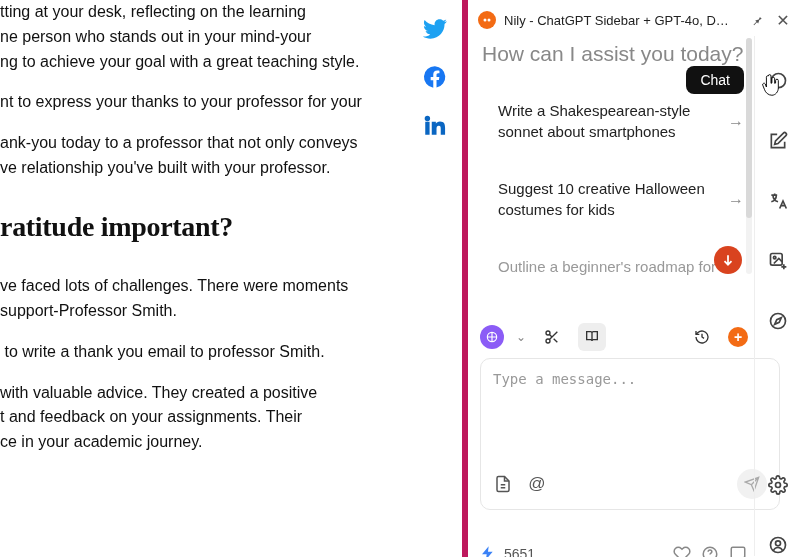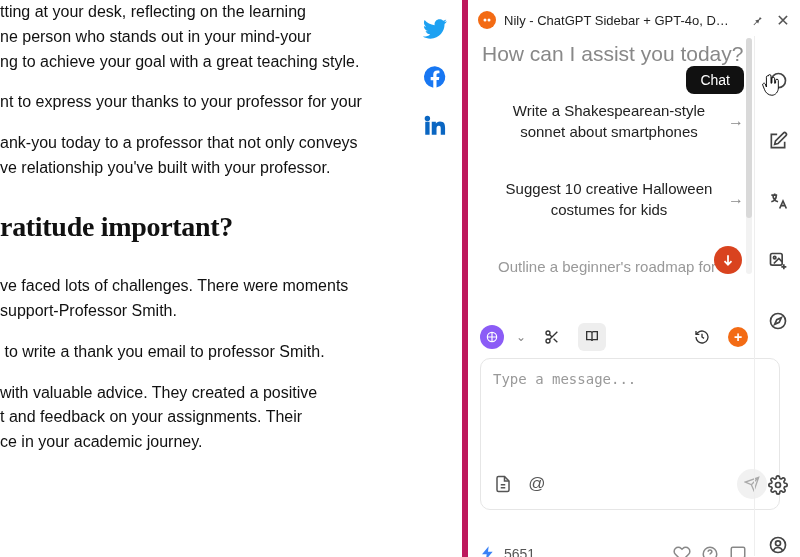--- a/index.html
+++ b/index.html
@@ -30,21 +30,21 @@
   .vrail .ricon { width: 22px; height: 22px; color: #555; display:flex;align-items:center;justify-content:center; position:relative; }
   .vrail .ricon svg { width: 20px; height: 20px; stroke: #444; }
   .vrail .spacer { flex: 1; }
 
   .chat-tooltip { position: absolute; top: 66px; right: 56px; background: #111; color: #fff; font-size: 14px; padding: 6px 14px; border-radius: 8px; z-index: 10; }
   .cursor-hand { position: absolute; top: 74px; right: 18px; z-index: 11; }
 
   .prompt-title { font-size: 21px; color: #888; padding: 6px 0 16px 14px; }
 
   .suggest { padding: 0 10px 0 30px; }
-  .suggest-item { display: flex; align-items: center; justify-content: space-between; padding: 18px 6px 18px 0; font-size: 15px; color: #222; line-height: 1.4; text-align: center; }
+  .suggest-item { display: flex; align-items: center; justify-content: space-between; padding: 18px 6px 18px 0; font-size: 15px; color: #222; line-height: 1.4; }
   .suggest-item .arrow { color: #888; font-size: 16px; padding-left: 8px; }
   .suggest-item.cut { color: #999; padding-bottom: 10px; }
 
   .scroll-fab { position: absolute; right: 58px; top: 246px; width: 28px; height: 28px; border-radius: 50%; background: #d9431f; display:flex;align-items:center;justify-content:center; }
 
   .toolbar { position: absolute; left: 12px; top: 286px; width: 268px; height: 30px; display:flex; align-items:center; gap: 12px; }
   .toolbar .gpt { width: 24px; height: 24px; border-radius: 50%; background: #8b5cf6; display:flex;align-items:center;justify-content:center; }
   .toolbar .chev { color: #888; font-size: 12px; }
   .toolbar .ticon { width: 28px; height: 28px; display:flex;align-items:center;justify-content:center; color:#444; border-radius:6px; }
   .toolbar .ticon.active { background:#eee; }

